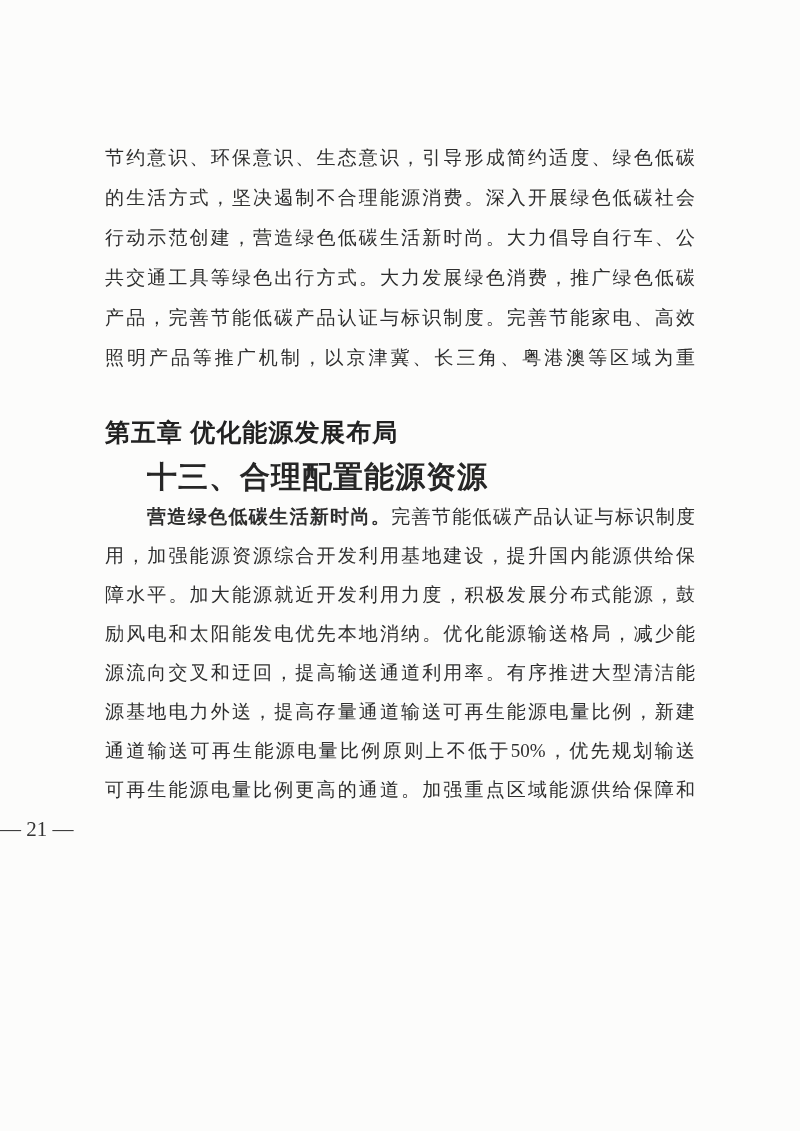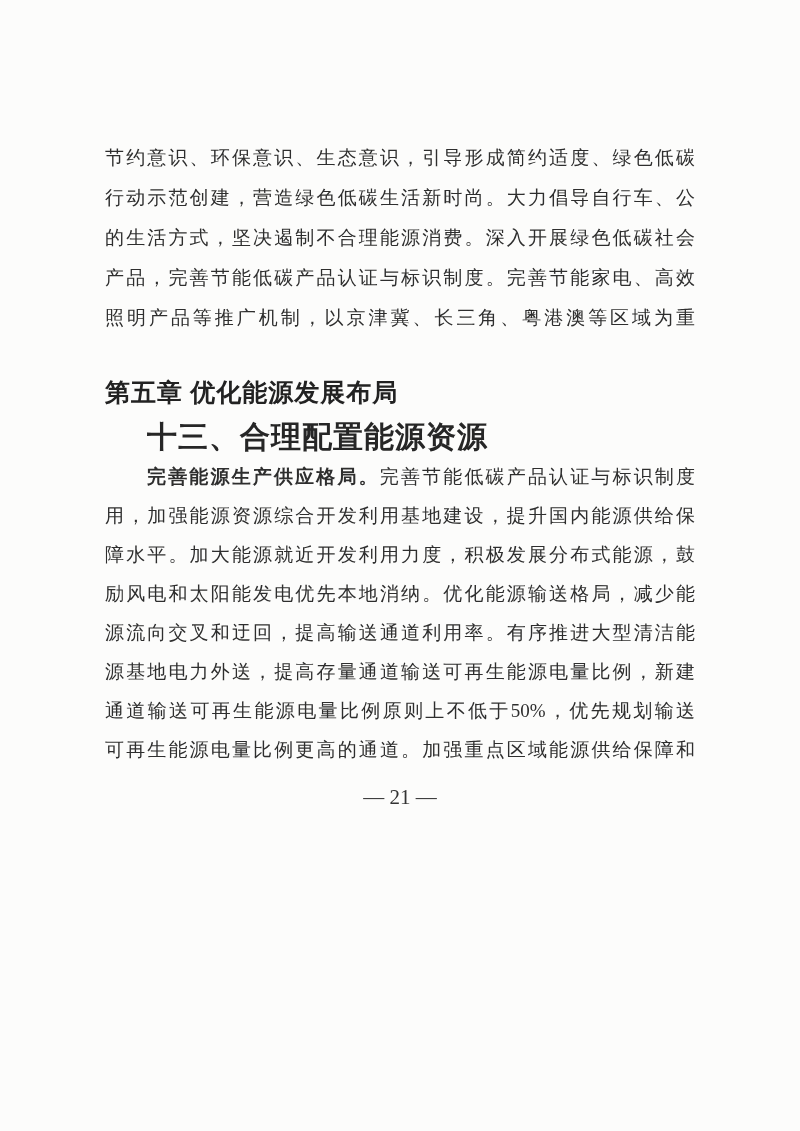--- a/index.html
+++ b/index.html
@@ -66,43 +66,44 @@
     font-weight: 700;
     letter-spacing: 1px;
     color: #262626;
     font-family: "Liberation Sans", "DejaVu Sans", sans-serif;
   }
   .para-tight .line {
     height: 39px;
     line-height: 39px;
   }
   .page-footer {
-    margin-top: 16px;
-    text-align: center;
+    margin-top: 8px;
+    text-align: left;
     font-size: 21px;
     line-height: 24px;
     color: #333;
   }
 </style>
 </head>
 <body>
 
 <div class="page">
   <div class="content">
       <div class="para">
         <div class="line justify">节约意识、环保意识、生态意识，引导形成简约适度、绿色低碳</div>
+        <div class="line justify">的生活方式，坚决遏制不合理能源消费。深入开展绿色低碳社会</div>
         <div class="line justify">行动示范创建，营造绿色低碳生活新时尚。大力倡导自行车、公</div>
-        <div class="line justify">的生活方式，坚决遏制不合理能源消费。深入开展绿色低碳社会</div>
+        <div class="line justify">共交通工具等绿色出行方式。大力发展绿色消费，推广绿色低碳</div>
         <div class="line justify">产品，完善节能低碳产品认证与标识制度。完善节能家电、高效</div>
         <div class="line justify">照明产品等推广机制，以京津冀、长三角、粤港澳等区域为重</div>
       </div>
       <div class="chapter-heading">第五章  优化能源发展布局</div>
       <div class="section-heading">十三、合理配置能源资源</div>
       <div class="para para-tight">
-        <div class="line justify indent"><span class="bold-leadin">完善能源生产供应格局。</span><span>完善节能低碳产品认证与标识制度</span></div>
+        <div class="line justify indent"><span class="bold-leadin">营造绿色低碳生活新时尚。</span><span>完善节能低碳产品认证与标识制度</span></div>
         <div class="line justify">用，加强能源资源综合开发利用基地建设，提升国内能源供给保</div>
         <div class="line justify">障水平。加大能源就近开发利用力度，积极发展分布式能源，鼓</div>
         <div class="line justify">励风电和太阳能发电优先本地消纳。优化能源输送格局，减少能</div>
         <div class="line justify">源流向交叉和迂回，提高输送通道利用率。有序推进大型清洁能</div>
         <div class="line justify">源基地电力外送，提高存量通道输送可再生能源电量比例，新建</div>
         <div class="line justify">通道输送可再生能源电量比例原则上不低于50%，优先规划输送</div>
         <div class="line justify">可再生能源电量比例更高的通道。加强重点区域能源供给保障和</div>
       </div>
     </div>
   <div class="page-footer">— 21 —</div>

